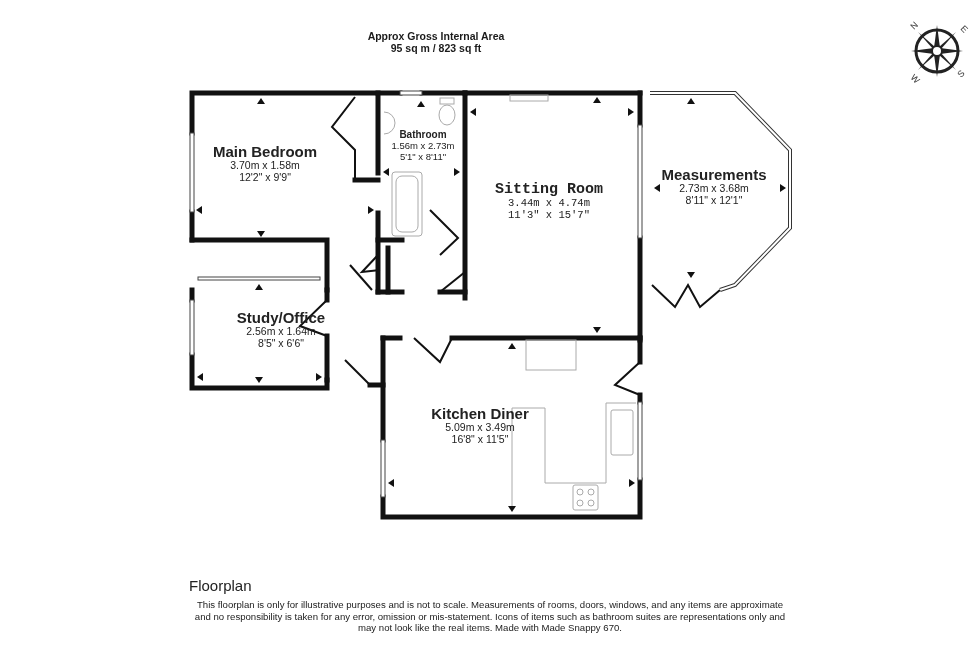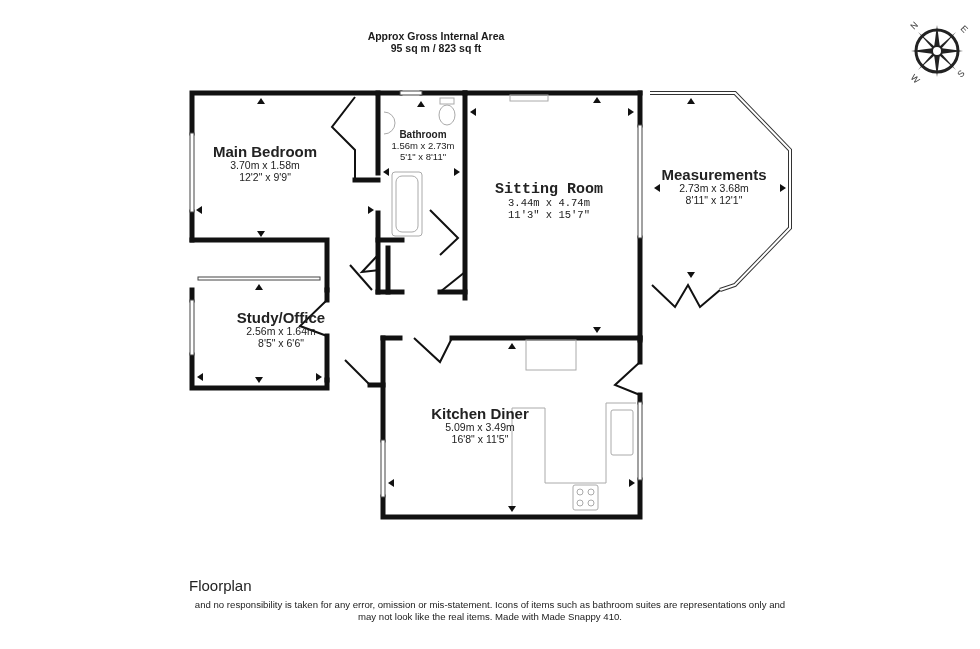--- a/index.html
+++ b/index.html
@@ -182,15 +182,16 @@
 
 <div class="room-label" style="left:480px; top:408px;">
   <div class="name">Kitchen Diner</div>
   <div>5.09m x 3.49m</div>
   <div>16'8" x 11'5"</div>
 </div>
 
 <div class="floor-label">Floorplan</div>
 
 <div class="disclaimer">
+  <div>This floorplan is only for illustrative purposes and is not to scale. Measurements of rooms, doors, windows, and any items are approximate</div>
   <div>and no responsibility is taken for any error, omission or mis-statement. Icons of items such as bathroom suites are representations only and</div>
-  <div>may not look like the real items. Made with Made Snappy 410.</div>
+  <div>may not look like the real items. Made with Made Snappy 670.</div>
 </div>
 
 </body></html>

